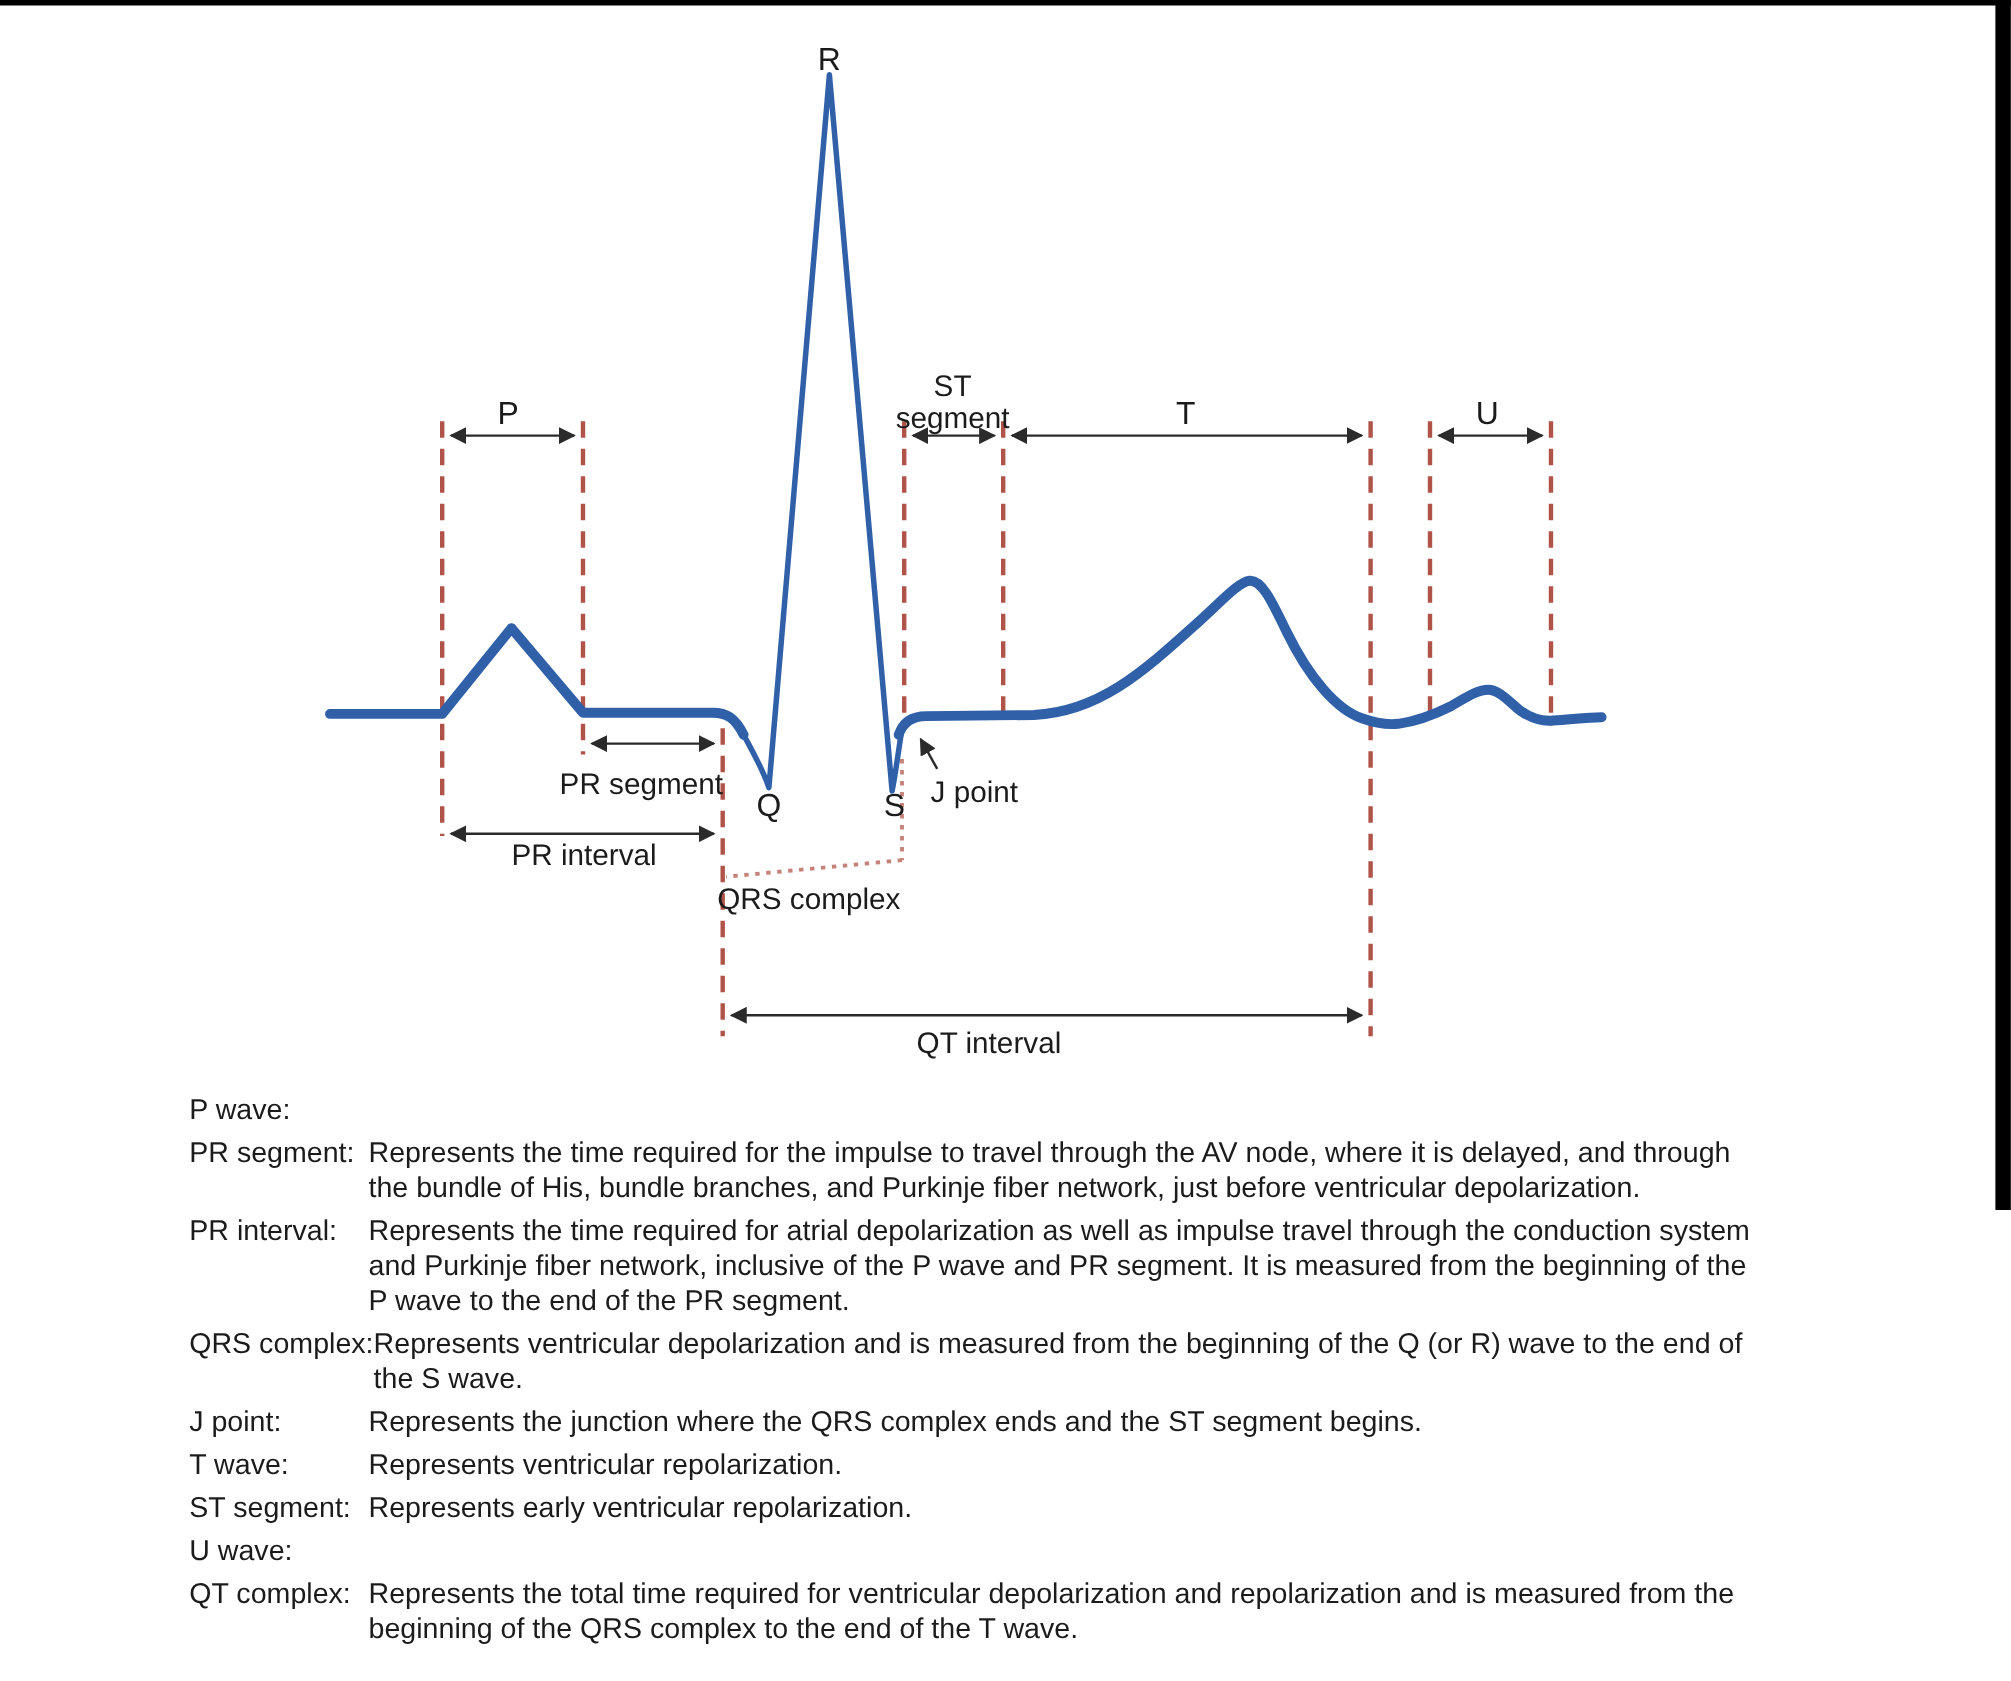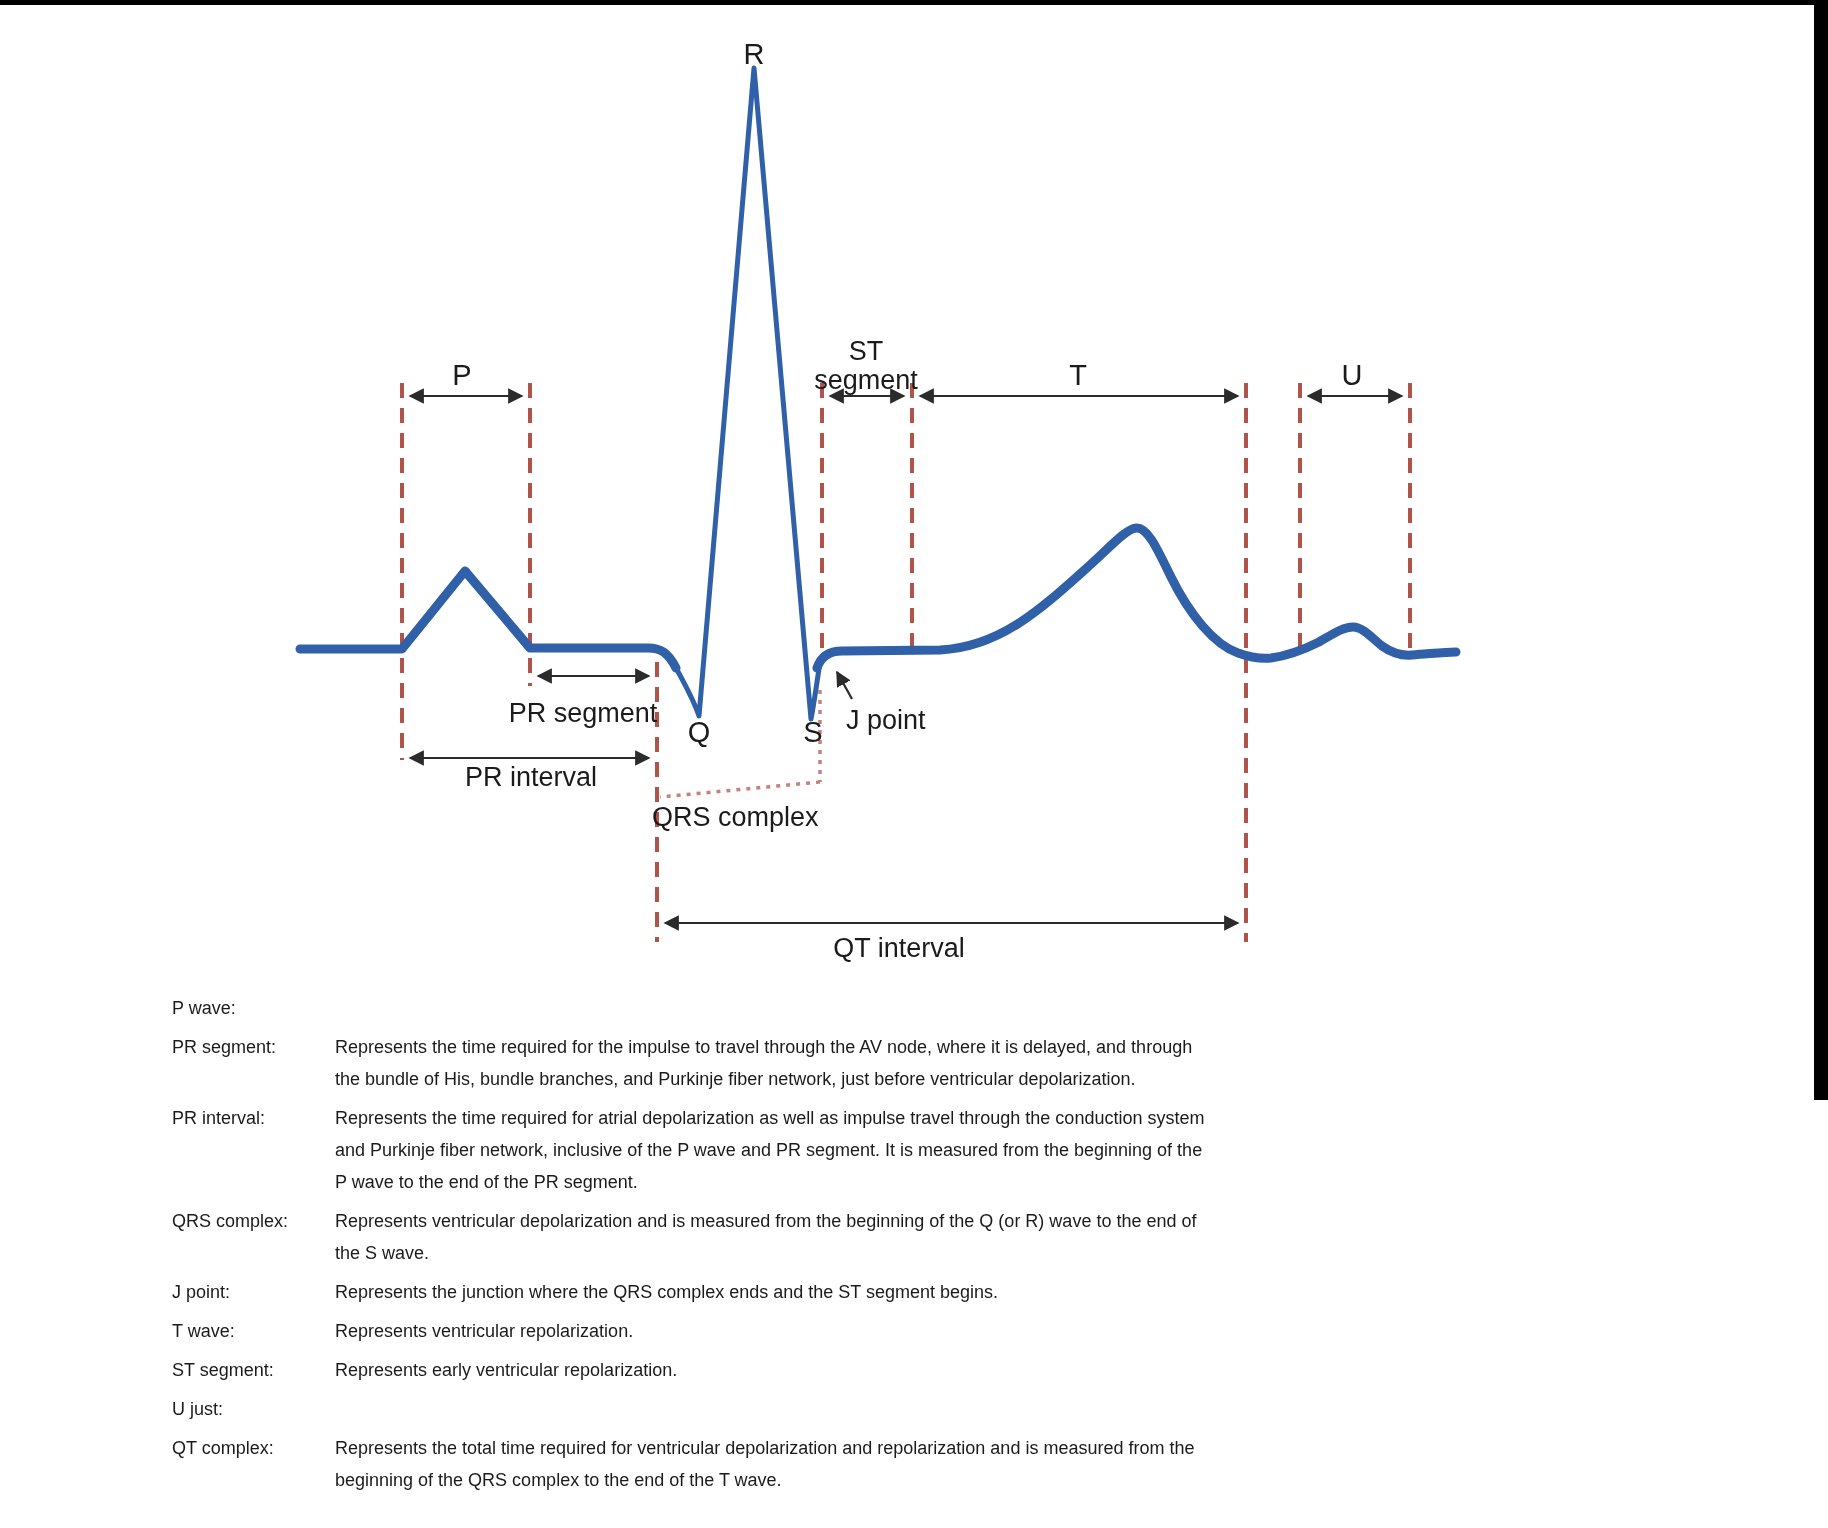--- a/index.html
+++ b/index.html
@@ -19,21 +19,21 @@
 
   .wave-letter{font-size:29px;fill:#1b1b1b;}
   .anno-label{font-size:27px;fill:#1b1b1b;}
 
   #definitions{
     position:absolute;left:172px;top:992px;width:1560px;
   }
   .def-row{
     display:flex;align-items:flex-start;
     margin-bottom:7px;
-    font-size:18px;line-height:32px;
+    font-size:26px;line-height:32px;
   }
   .def-term{
     flex:0 0 163px;
     white-space:nowrap;
   }
   .def-desc{
     flex:1 1 auto;
     white-space:pre-line;
   }
 </style>
@@ -148,21 +148,21 @@
       <div class="def-term">T wave:</div>
       <div class="def-desc">Represents ventricular repolarization.</div>
     </div>
 
     <div class="def-row">
       <div class="def-term">ST segment:</div>
       <div class="def-desc">Represents early ventricular repolarization.</div>
     </div>
 
     <div class="def-row">
-      <div class="def-term">U just:</div>
+      <div class="def-term">U wave:</div>
     </div>
 
     <div class="def-row">
       <div class="def-term">QT complex:</div>
       <div class="def-desc">Represents the total time required for ventricular depolarization and repolarization and is measured from the
 beginning of the QRS complex to the end of the T wave.</div>
     </div>
   </div>
 
 </body></html>

